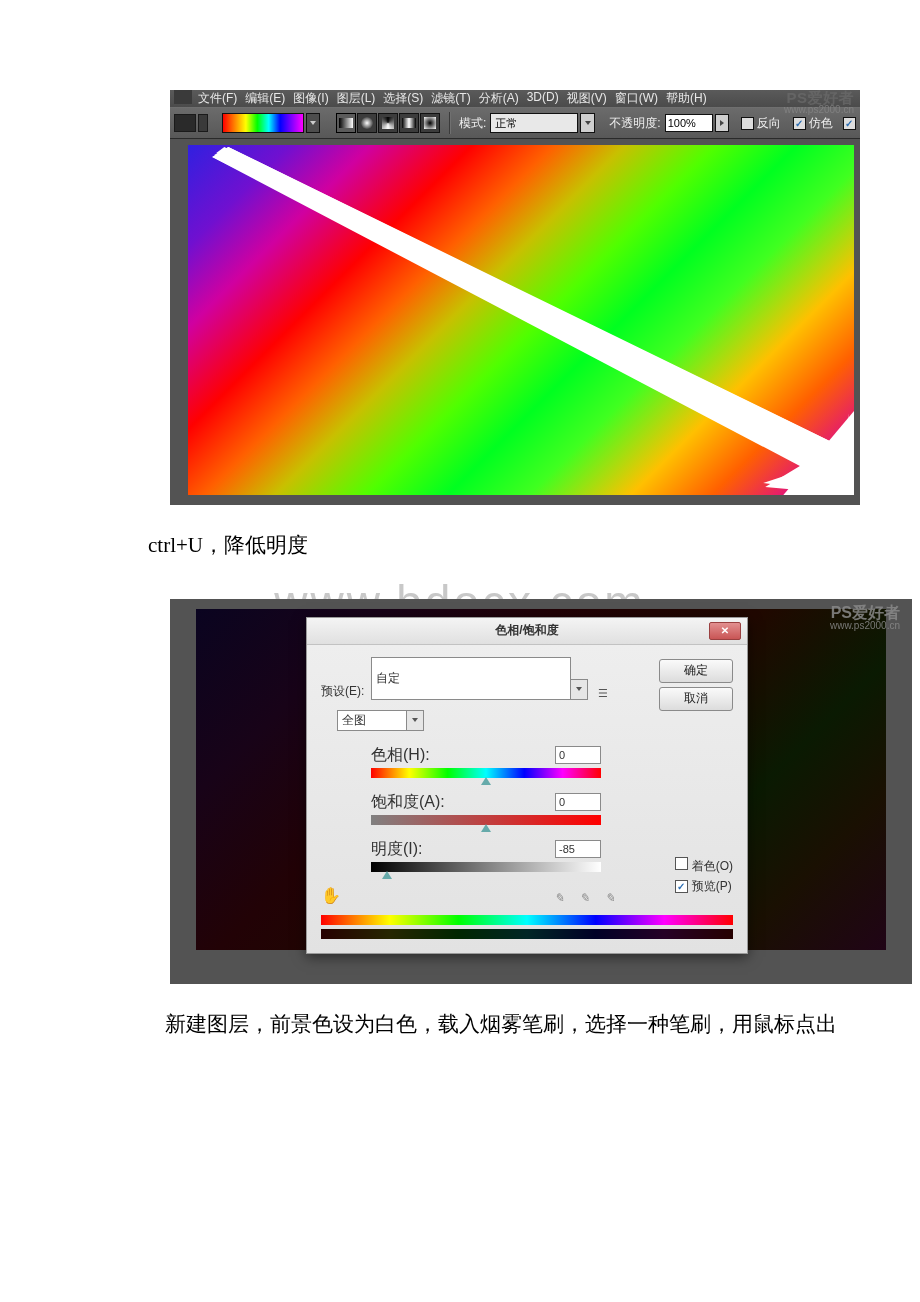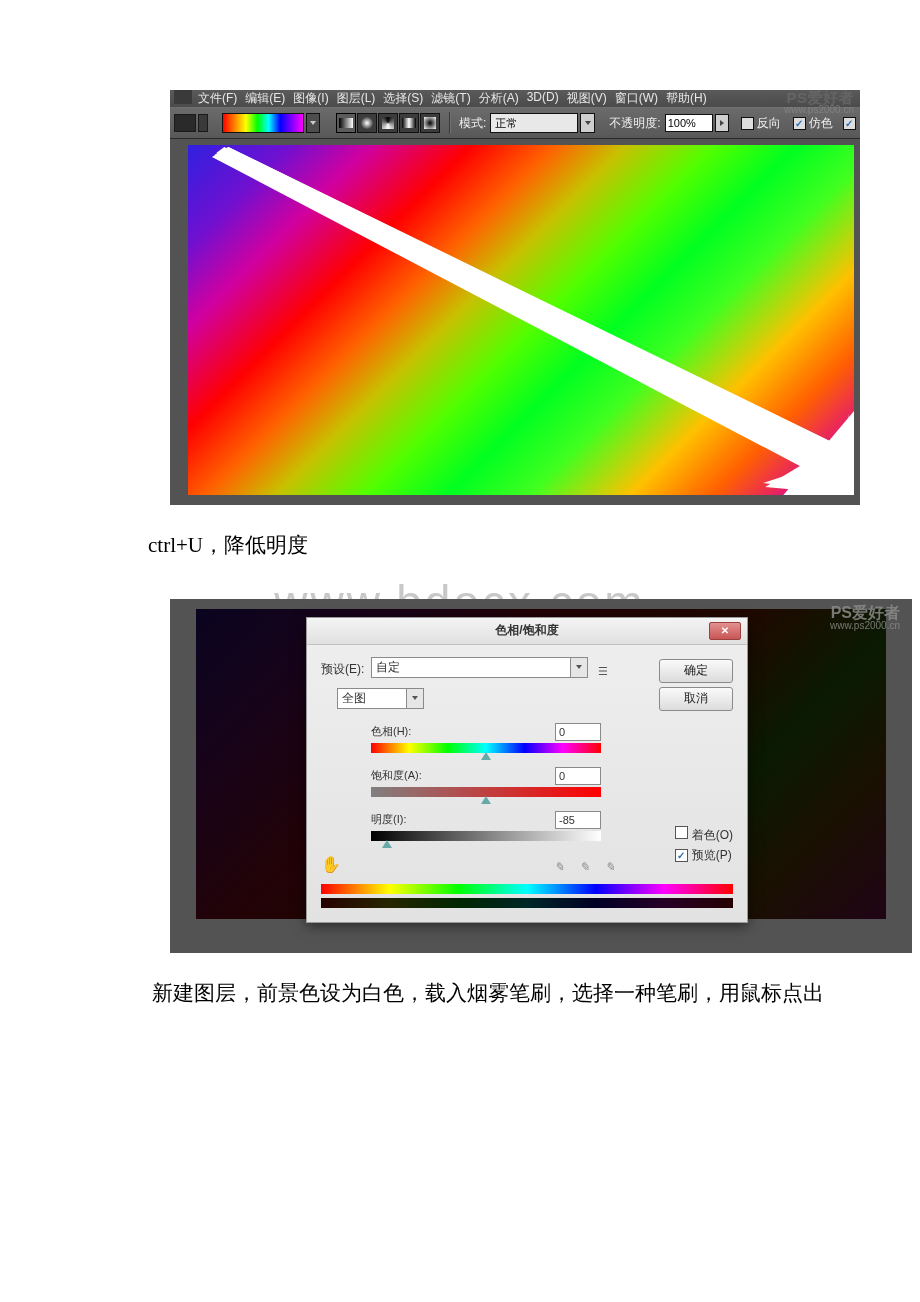--- a/index.html
+++ b/index.html
@@ -46,31 +46,31 @@
   
   
   .fig2{width:690px;background:#535353;padding:18px 26px 18px 26px;position:relative;font-family:Tahoma,"Microsoft YaHei",Arial,sans-serif;}
   .fig2 .bg-canvas{position:absolute;top:10px;left:26px;right:26px;bottom:34px;background:linear-gradient(135deg,#0a0420 0%,#180318 18%,#220206 35%,#200800 55%,#0a1a02 72%,#1a1002 85%,#200416 100%);}
   .dialog{position:relative;margin:0 0 12px 110px;width:440px;background:linear-gradient(#efefef,#e2e2e2);border:1px solid #9a9a9a;box-shadow:0 3px 12px rgba(0,0,0,.5);font-size:12px;color:#333;}
   .dlg-title{height:26px;display:flex;align-items:center;justify-content:center;font-weight:700;font-size:12px;background:linear-gradient(#f4f4f4,#e0e0e0);border-bottom:1px solid #c2c2c2;position:relative;}
   .dlg-close{position:absolute;right:6px;top:4px;width:30px;height:16px;border-radius:2px;background:linear-gradient(#e29090,#c95555);border:1px solid #9a4040;color:#fff;font-size:10px;display:flex;align-items:center;justify-content:center;}
   .dlg-body{padding:12px 14px 14px 14px;position:relative;}
   .row{display:flex;align-items:flex-end;margin-bottom:10px;}
   .lbl{width:50px;}
-  .preset-combo{width:190px;height:19px;background:#fff;border:1px solid #8a8a8a;padding:0 4px;display:flex;align-items:center;font-size:12px;}
+  .preset-combo{width:190px;height:19px;background:#fff;border:1px solid #8a8a8a;padding:11px 4px;display:flex;align-items:center;font-size:12px;}
   .preset-drop{width:16px;height:19px;background:#e6e6e6;border:1px solid #8a8a8a;border-left:none;display:flex;align-items:center;justify-content:center;margin-right:10px;}
   .preset-icon{color:#555;font-size:11px;}
   .btn{width:72px;height:22px;background:linear-gradient(#fafafa,#dcdcdc);border:1px solid #8a8a8a;border-radius:3px;display:flex;align-items:center;justify-content:center;font-size:12px;color:#222;}
   .btn-col{position:absolute;right:14px;top:14px;display:flex;flex-direction:column;gap:4px;}
   .master-row{margin:6px 0 14px 16px;display:flex;align-items:center;}
   .master-combo{width:60px;height:19px;background:#fff;border:1px solid #8a8a8a;padding:0 4px;display:flex;align-items:center;}
   .master-drop{width:16px;height:19px;background:#e6e6e6;border:1px solid #8a8a8a;border-left:none;display:flex;align-items:center;justify-content:center;}
   .slider-block{margin-left:50px;margin-bottom:14px;width:230px;}
   .slider-row{display:flex;align-items:center;justify-content:space-between;margin-bottom:2px;}
-  .slider-lbl{font-size:11px;}
+  .slider-lbl{font-size:16px;}
   .slider-val{width:38px;height:16px;background:#fff;border:1px solid #8a8a8a;padding:0 3px;font-size:11px;display:flex;align-items:center;}
   .slider-track{height:10px;background:#bbb;position:relative;margin-top:2px;}
   .hue-track{background:linear-gradient(90deg,#ff0000,#ffff00,#00ff00,#00ffff,#0000ff,#ff00ff,#ff0000);}
   .sat-track{background:linear-gradient(90deg,#808080,#ff0000);}
   .light-track{background:linear-gradient(90deg,#000,#808080,#fff);}
   .slider-thumb{position:absolute;top:9px;width:0;height:0;border-left:5px solid transparent;border-right:5px solid transparent;border-bottom:8px solid #6aa;transform:translateX(-5px);}
   .thumb-mid{left:50%;}
   .thumb-low{left:7%;}
   .hand-icon{color:#555;font-size:16px;}
   .eyedrops{color:#888;font-size:12px;letter-spacing:6px;font-style:italic;}
@@ -233,15 +233,15 @@
           <div><span class="chk-r"></span><span>着色(O)</span></div>
           <div><span class="chk-r">✓</span><span>预览(P)</span></div>
         </div>
 
         <div class="spectrum"></div>
         <div class="spectrum-dark"></div>
       </div>
     </div>
   </div>
 
-  <p class="para para-indent" style="margin-left:110px;width:740px;">新建图层，前景色设为白色，载入烟雾笔刷，选择一种笔刷，用鼠标点出</p>
+  <p class="para para-indent" style="margin-left:110px;width:740px;text-align:center;">新建图层，前景色设为白色，载入烟雾笔刷，选择一种笔刷，用鼠标点出</p>
 
 </div>
 
 </body></html>

